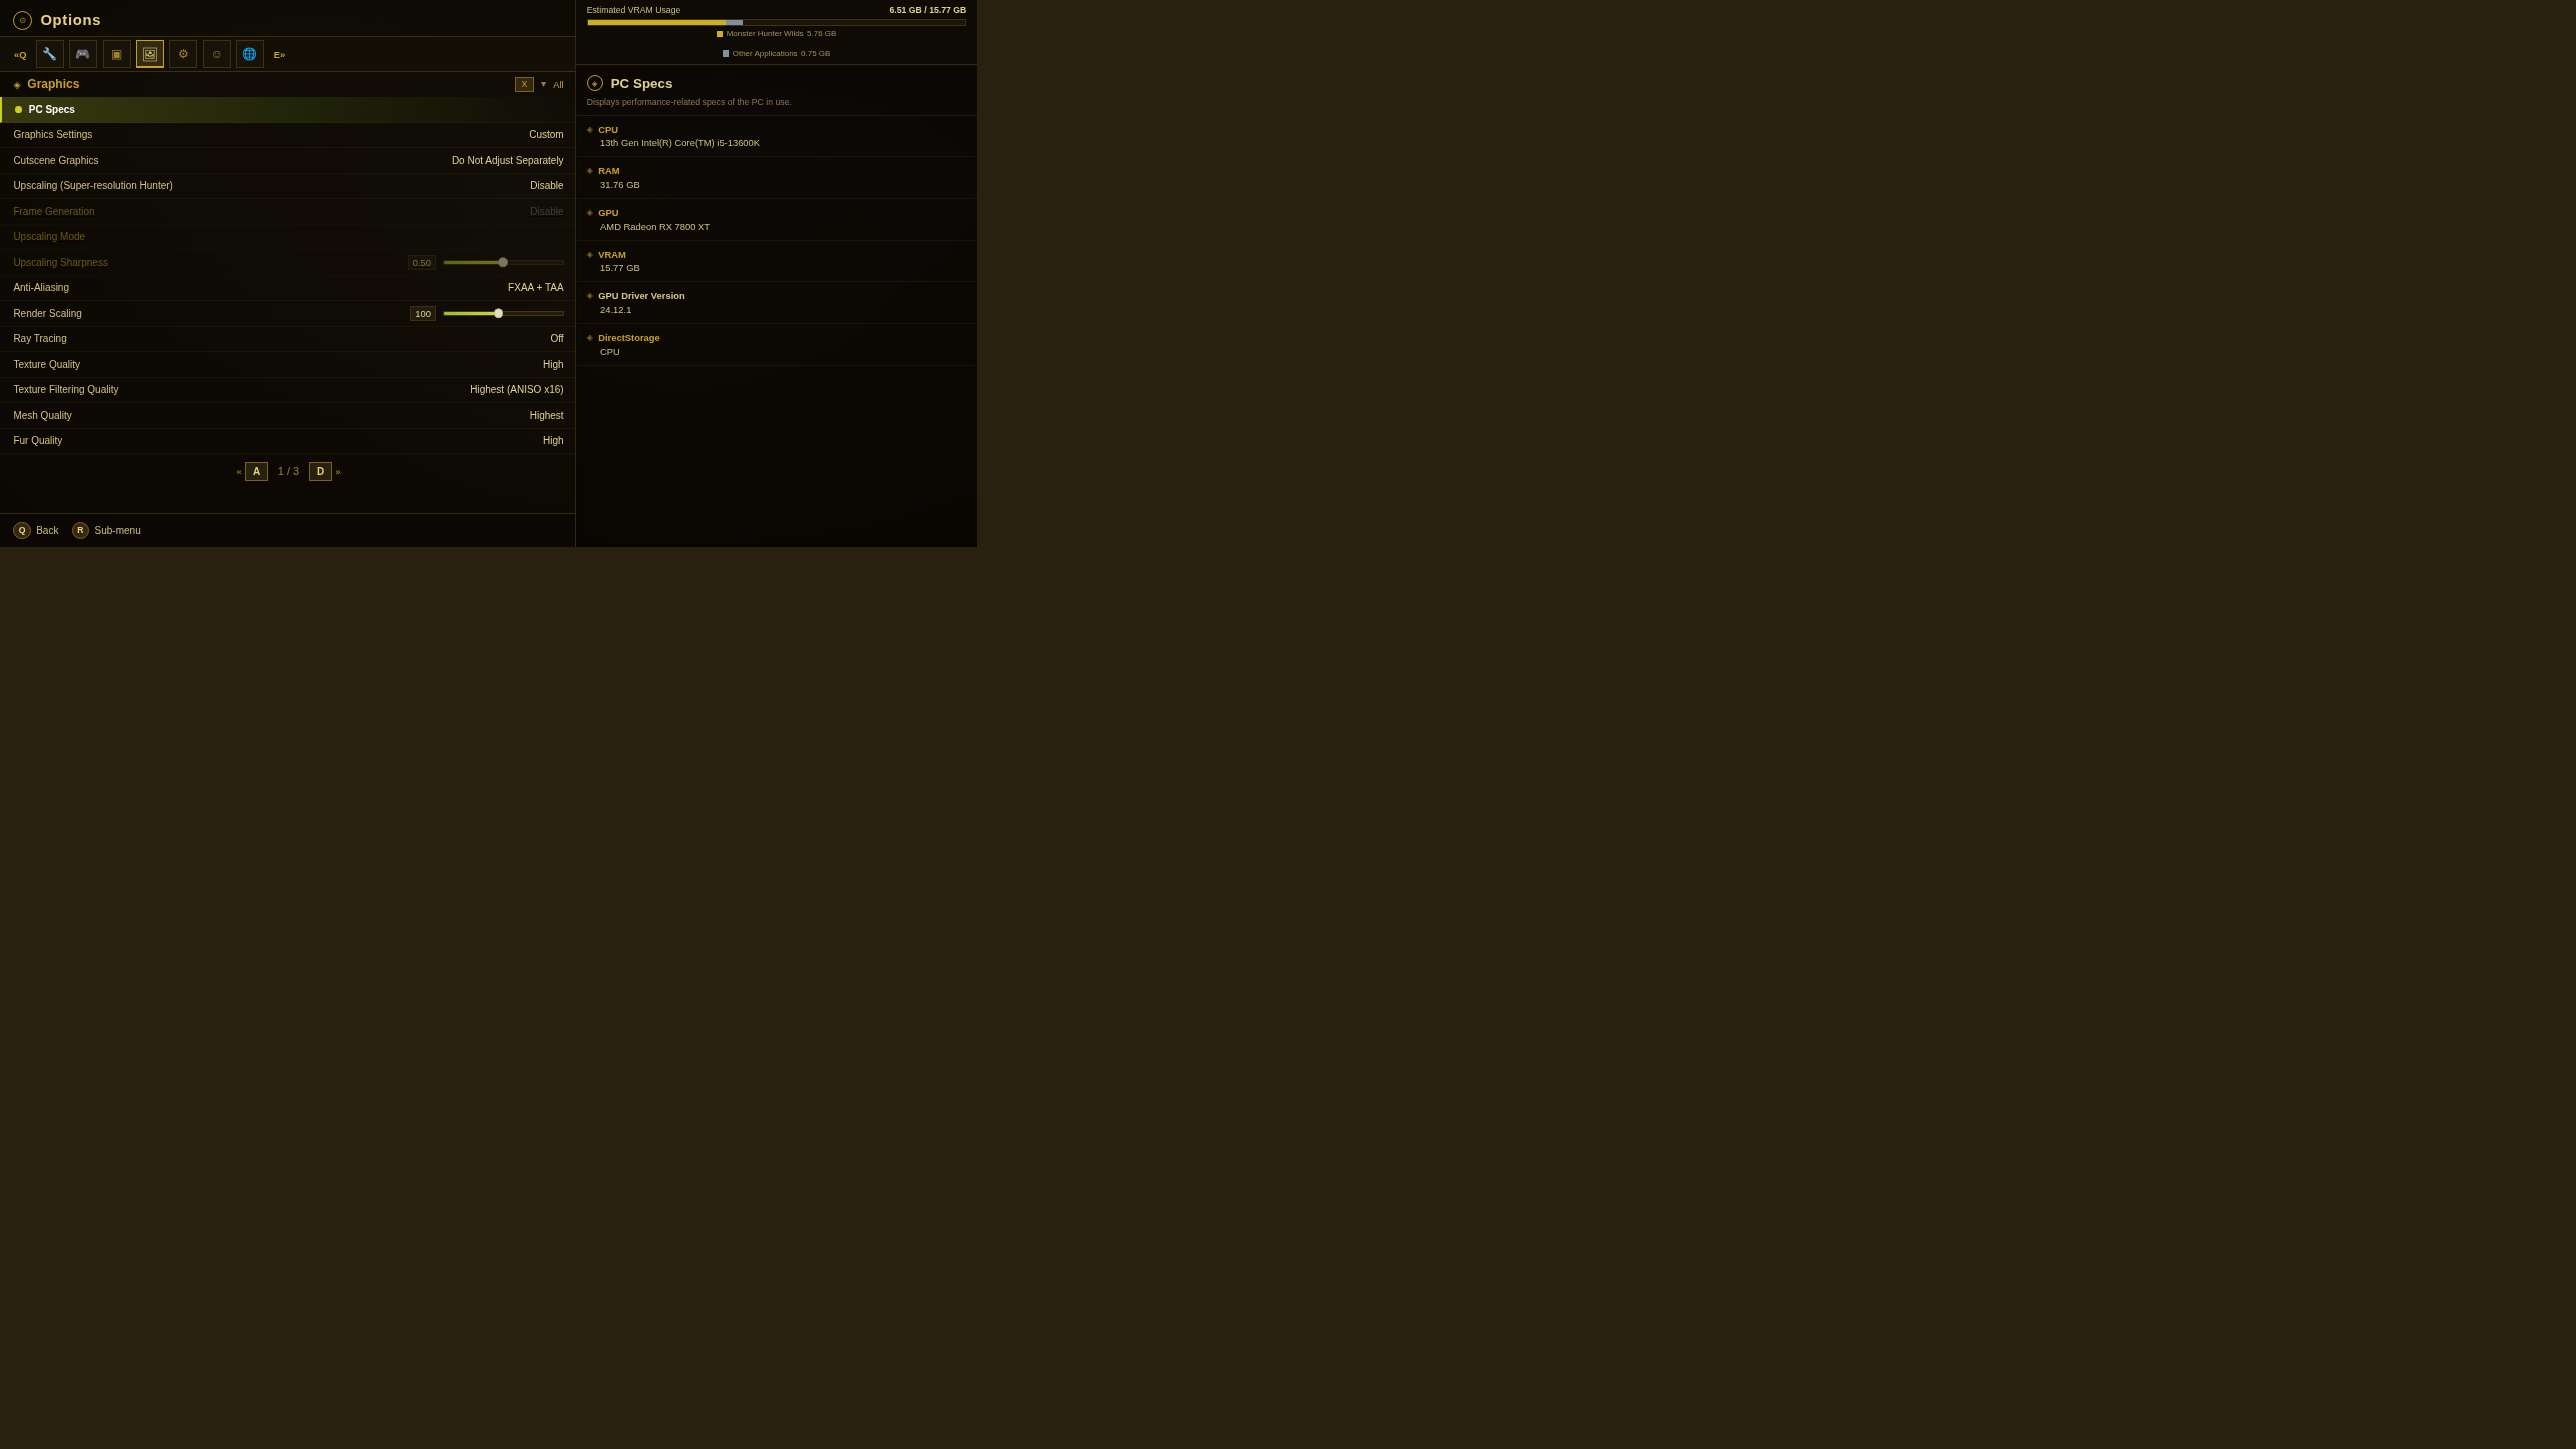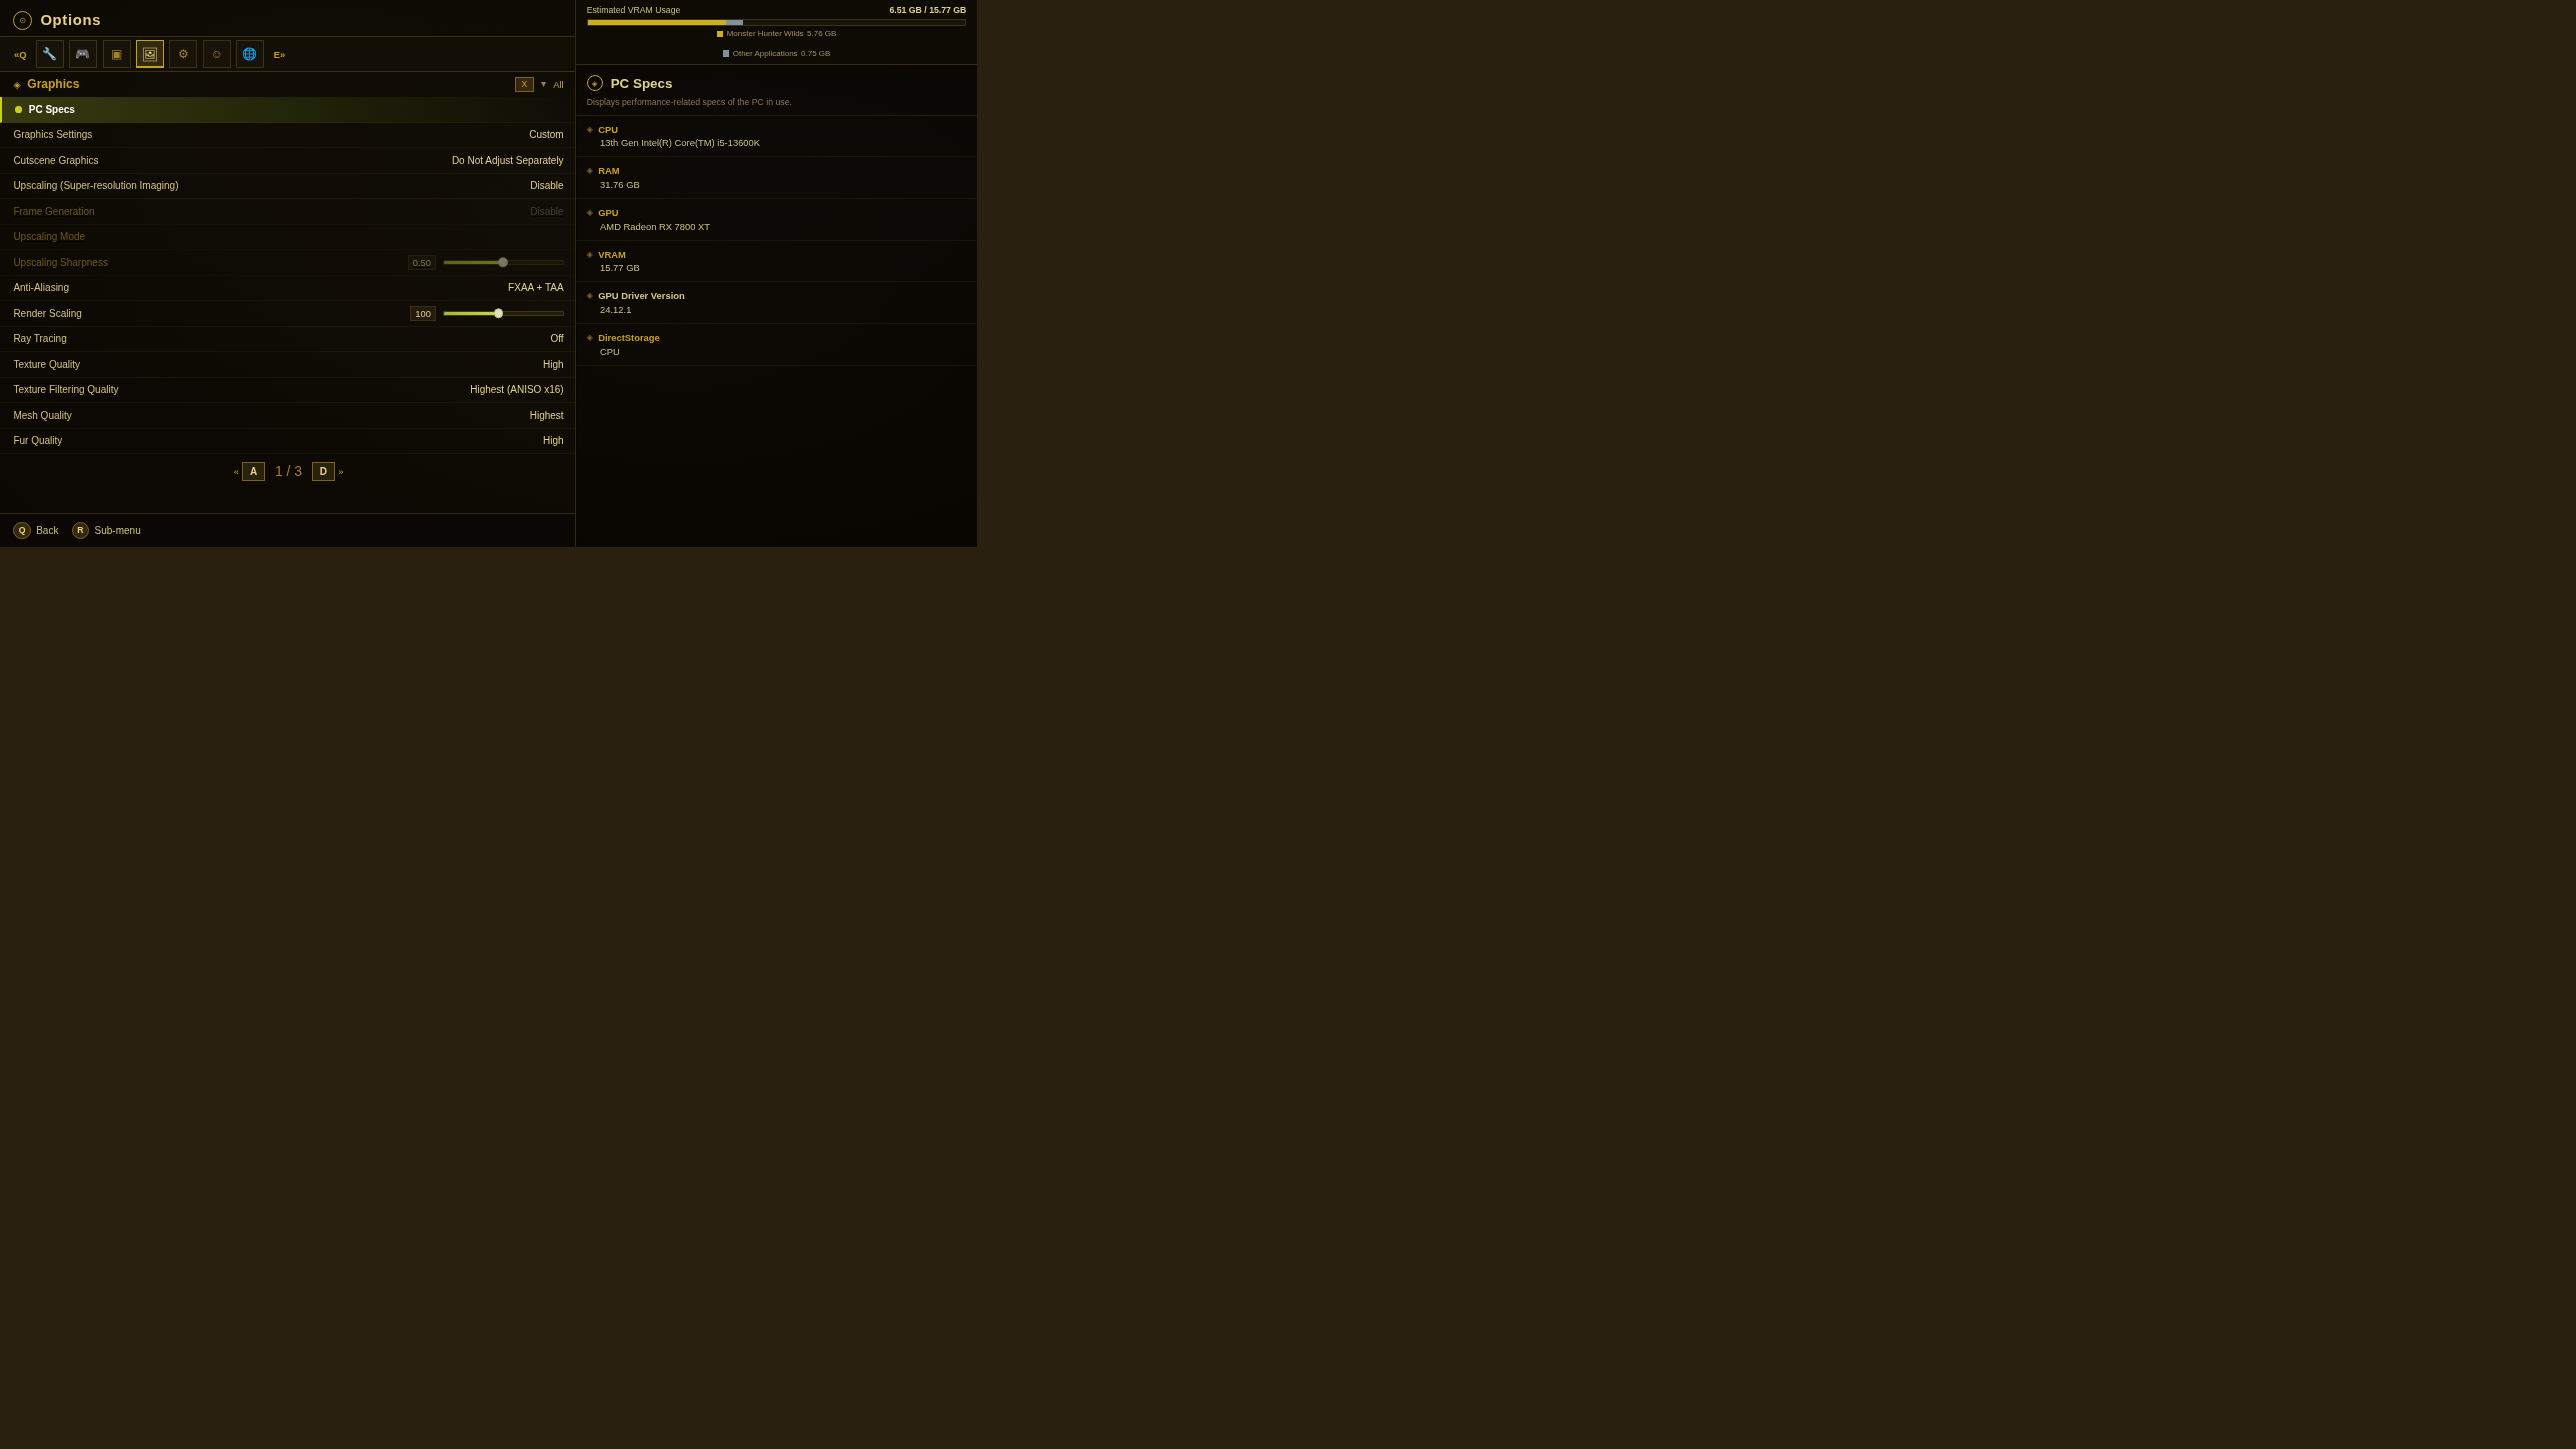--- a/index.html
+++ b/index.html
@@ -290,21 +290,21 @@
       background: rgba(60,50,20,0.6);
       border: 0.7px solid #806020;
       color: #e8d080;
       padding: 2.7px 6.7px;
       font-size: 10px;
       font-weight: bold;
     }
 
     .page-info {
       color: #a08030;
-      font-size: 14px;
+      font-size: 11px;
     }
 
     
     .bottom-bar {
       position: absolute;
       bottom: 0;
       left: 0;
       width: 577px;
       display: flex;
       align-items: center;
@@ -528,21 +528,21 @@
       </div>
       <div class="setting-row">
         <div class="setting-name">Graphics Settings</div>
         <div class="setting-value">Custom</div>
       </div>
       <div class="setting-row">
         <div class="setting-name">Cutscene Graphics</div>
         <div class="setting-value">Do Not Adjust Separately</div>
       </div>
       <div class="setting-row">
-        <div class="setting-name">Upscaling (Super-resolution Imaging)</div>
+        <div class="setting-name">Upscaling (Super-resolution Hunter)</div>
         <div class="setting-value">Disable</div>
       </div>
       <div class="setting-row disabled">
         <div class="setting-name highlight">Frame Generation</div>
         <div class="setting-value disabled-val">Disable</div>
       </div>
       <div class="setting-row disabled">
         <div class="setting-name highlight">Upscaling Mode</div>
       </div>
       <div class="setting-row disabled">

